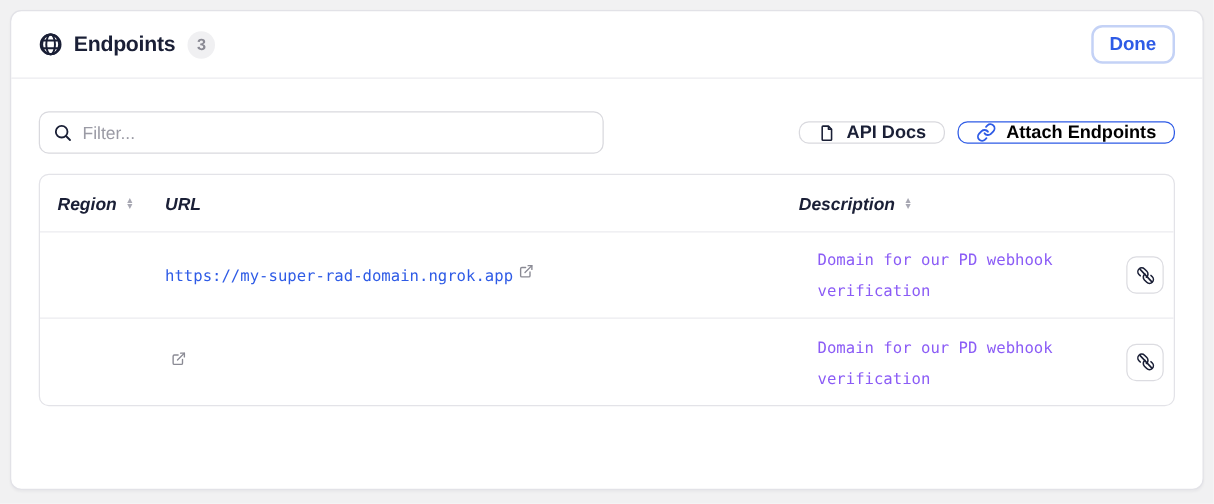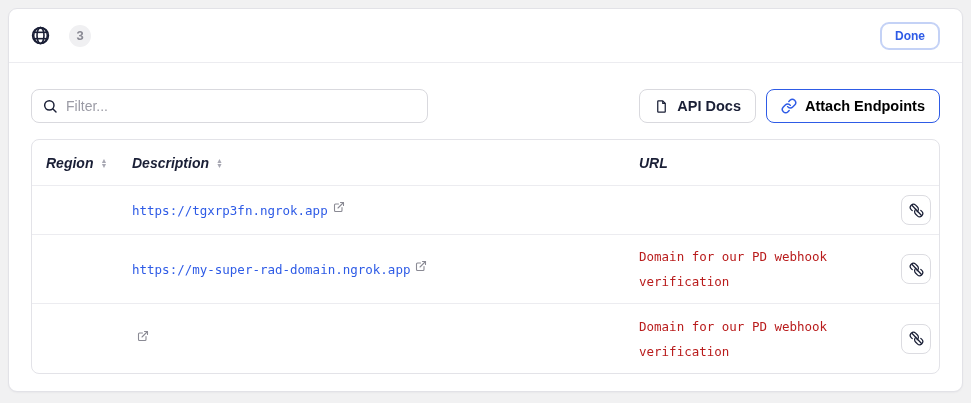--- a/index.html
+++ b/index.html
@@ -24,38 +24,38 @@
   .globe { display:inline-flex; margin-right:9px; }
   .page-title { font-size:17px; font-weight:bold; letter-spacing:-0.2px; color:#1a1f36; }
   .count-badge {
     margin-left:10px; min-width:22px; height:22px; border-radius:11px;
     background:#f0f0f2; color:#8a8a94; font-size:13px; font-weight:bold;
     display:inline-flex; align-items:center; justify-content:center; padding:0 7px;
   }
   .done-btn {
     margin-left:auto; background:#ffffff; color:#2e5be6;
     border:2px solid #c4d2f6; border-radius:9px;
-    font-size:12px; font-weight:bold; font-family:inherit;
+    font-size:15px; font-weight:bold; font-family:inherit;
     padding:5px 13px; cursor:pointer;
   }
   
   .toolbar { display:flex; align-items:center; padding:26px 22px 0 22px; }
   .filter-wrap {
-    position:relative; width:397px; height:34px;
+    position:relative; width:452px; height:34px;
   }
   .filter-wrap svg { position:absolute; left:11px; top:9px; }
   .filter-input {
     width:100%; height:100%; border:1px solid #d9d9de; border-radius:8px;
     padding:0 12px 0 34px; font-size:14px; font-family:inherit; color:#1a1f36;
     outline:none; background:#fff;
   }
   .filter-input::placeholder { color:#9b9ba5; }
   .toolbar-right { margin-left:auto; display:flex; gap:10px; }
   .btn {
-    display:inline-flex; align-items:center; gap:8px; height:34px;
+    display:inline-flex; align-items:center; gap:8px; height:18px;
     background:#fff; border-radius:8px; font-family:inherit;
     font-size:14.5px; font-weight:bold; padding:0 14px; cursor:pointer;
   }
   .btn-secondary { border:1px solid #d9d9de; color:#1a1f36; }
   .btn-primary-outline { border:1.5px solid #2e5be6; color:#000000; }
   
   .table {
     margin:16px 22px 0 22px; border:1px solid #e3e3e8; border-radius:8px;
     overflow:hidden; background:#fff;
   }
@@ -77,21 +77,21 @@
   .row-tall { height:69px; }
   .region-cell { padding-left:14px; font-size:13px; }
   .url-cell { display:flex; align-items:center; }
   .url-link {
     font-family:"DejaVu Sans Mono", monospace; font-size:12.5px;
     color:#2e5be6; text-decoration:none;
   }
   .ext-icon { margin-left:5px; display:inline-flex; position:relative; top:-3px; }
   .desc-cell {
     font-family:"DejaVu Sans Mono", monospace; font-size:12.5px;
-    color:#b91c1c; line-height:25px; padding-right:16px;
+    color:#8b5cf6; line-height:25px; padding-right:16px;margin-left:15px;
   }
   .action-cell { display:flex; justify-content:flex-end; padding-right:8px; }
   .unlink-btn {
     width:30px; height:30px; background:#fff; border:1px solid #dcdce1;
     border-radius:8px; display:inline-flex; align-items:center; justify-content:center;
     cursor:pointer;
   }
 </style>
 </head>
 <body>
@@ -101,20 +101,21 @@
   <div class="card-header">
     <span class="globe">
       <svg width="19" height="19" viewBox="0 0 24 24" fill="none" stroke="#1a1f36" stroke-width="2">
         <circle cx="12" cy="12" r="10"></circle>
         <ellipse cx="12" cy="12" rx="4.4" ry="10"></ellipse>
         <ellipse cx="12" cy="12" rx="8.6" ry="10"></ellipse>
         <line x1="2.6" y1="8" x2="21.4" y2="8"></line>
         <line x1="2.6" y1="16" x2="21.4" y2="16"></line>
       </svg>
     </span>
+    <span class="page-title">Endpoints</span>
     <span class="count-badge">3</span>
     <button class="done-btn">Done</button>
   </div>
 
   <div class="toolbar">
     <div class="filter-wrap">
       <svg width="16" height="16" viewBox="0 0 24 24" fill="none" stroke="#1a1f36" stroke-width="2.2" stroke-linecap="round">
         <circle cx="11" cy="11" r="7"></circle>
         <line x1="16.5" y1="16.5" x2="21" y2="21"></line>
       </svg>
@@ -142,57 +143,32 @@
 
     <div class="tr thead">
       <div class="th th-region">
         <span>Region</span>
         <span class="sort">
             <span>▲</span>
             <span>▼</span>
           </span>
       </div>
       <div class="th">
+        <span>URL</span>
+      </div>
+      <div class="th">
         <span>Description</span>
         <span class="sort">
             <span>▲</span>
             <span>▼</span>
           </span>
       </div>
-      <div class="th">
-        <span>URL</span>
-      </div>
       <div class="th"></div>
     </div>
 
-    <div class="tr row row-1">
-      <div class="region-cell"></div>
-      <div class="url-cell">
-        <a class="url-link" href="#">https://tgxrp3fn.ngrok.app</a>
-        <span class="ext-icon">
-          <svg width="12" height="12" viewBox="0 0 24 24" fill="none" stroke="#8a8a94" stroke-width="2.2" stroke-linecap="round" stroke-linejoin="round">
-            <path d="M18 13v6a2 2 0 0 1-2 2H5a2 2 0 0 1-2-2V8a2 2 0 0 1 2-2h6"></path>
-            <polyline points="15 3 21 3 21 9"></polyline>
-            <line x1="10" y1="14" x2="21" y2="3"></line>
-          </svg>
-        </span>
-      </div>
-      <div class="desc-cell"></div>
-      <div class="action-cell">
-        <button class="unlink-btn">
-          <svg width="15" height="15" viewBox="0 0 24 24" fill="none" stroke="#1a1f36" stroke-width="2" stroke-linecap="round" stroke-linejoin="round">
-            <g transform="rotate(90 12 12)">
-              <path d="M10 13a5 5 0 0 0 7.54.54l3-3a5 5 0 0 0-7.07-7.07l-1.72 1.71"></path>
-              <path d="M14 11a5 5 0 0 0-7.54-.54l-3 3a5 5 0 0 0 7.07 7.07l1.71-1.71"></path>
-            </g>
-            <line x1="5" y1="4" x2="20" y2="20"></line>
-          </svg>
-        </button>
-      </div>
-    </div>
 
     <div class="tr row row-tall">
       <div class="region-cell"></div>
       <div class="url-cell">
         <a class="url-link" href="#">https://my-super-rad-domain.ngrok.app</a>
         <span class="ext-icon">
           <svg width="12" height="12" viewBox="0 0 24 24" fill="none" stroke="#8a8a94" stroke-width="2.2" stroke-linecap="round" stroke-linejoin="round">
             <path d="M18 13v6a2 2 0 0 1-2 2H5a2 2 0 0 1-2-2V8a2 2 0 0 1 2-2h6"></path>
             <polyline points="15 3 21 3 21 9"></polyline>
             <line x1="10" y1="14" x2="21" y2="3"></line>

